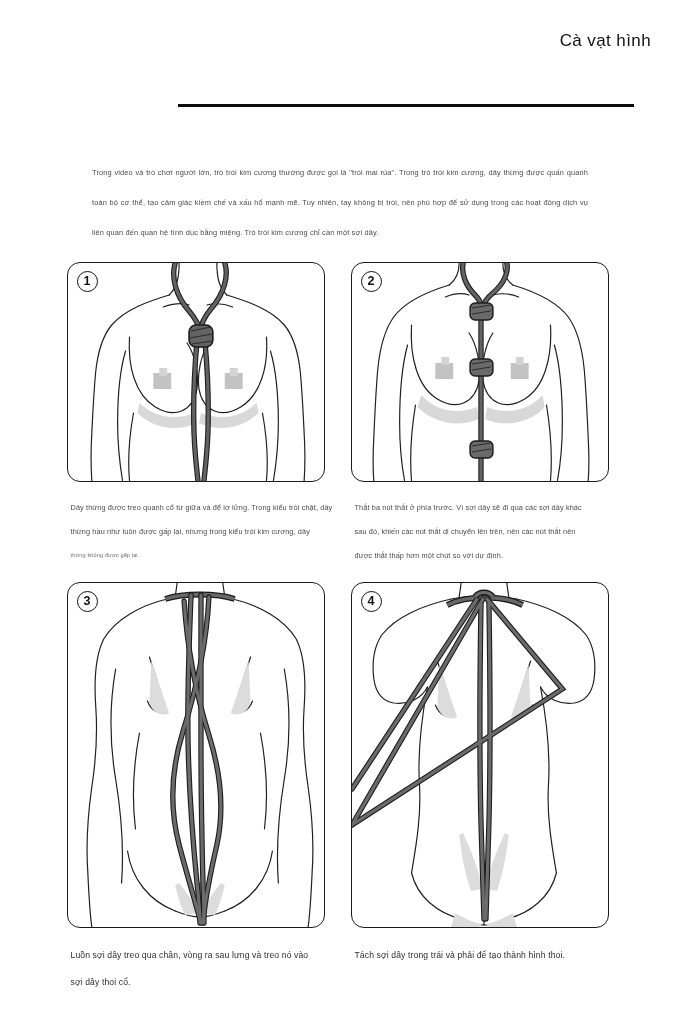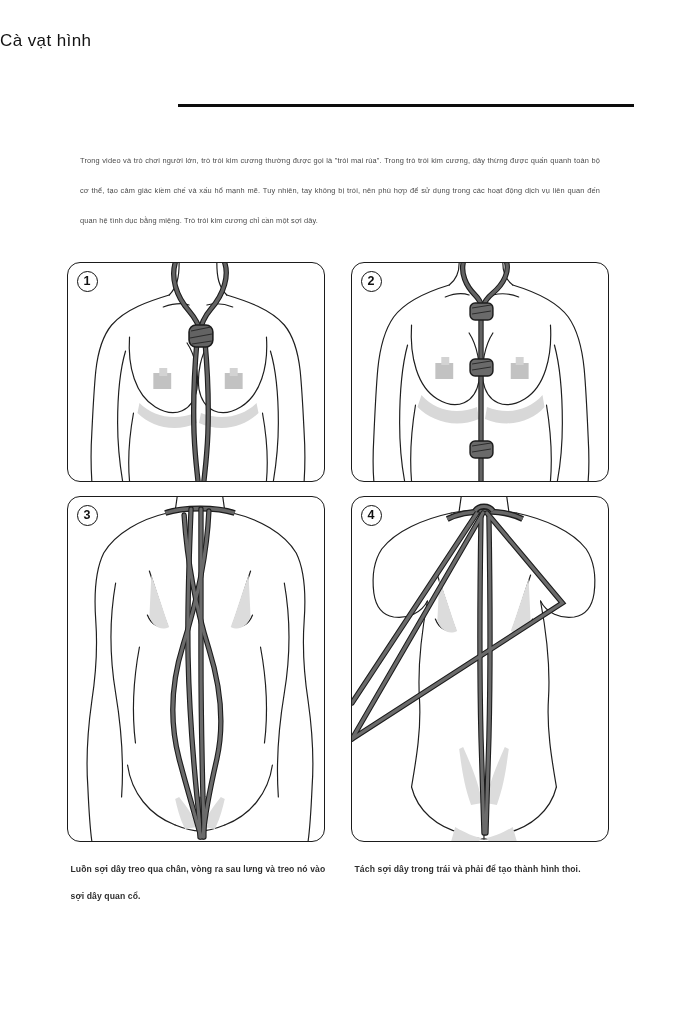--- a/index.html
+++ b/index.html
@@ -17,21 +17,22 @@
   }
 
   
   .header {
     position: absolute;
     top: 24px;
     left: 0;
     width: 675px;
   }
   .title-block {
-    padding-right: 34px;
+    text-align: right;
+    padding-right: 24px;
   }
   .title-line {
     font-size: 17px;
     letter-spacing: 0.4px;
     color: #121212;
     line-height: 34px;
     font-weight: 400;
   }
   .header-rule {
     position: absolute;
@@ -43,21 +44,21 @@
   }
 
   
   .intro {
     position: absolute;
     top: 146px;
     left: 80px;
     width: 520px;
   }
   .intro p {
-    margin: 0;
+    margin: 12px;
     font-size: 7.4px;
     line-height: 30px;
     color: #4a4a4a;
     letter-spacing: 0.15px;
     text-align: justify;
   }
 
   
   .panels {
     position: absolute;
@@ -116,21 +117,20 @@
   }
   .caption .cline.small {
     font-size: 5.6px;
     color: #6f6f6f;
     line-height: 22px;
   }
   .caption.big .cline {
     font-size: 8.6px;
     line-height: 27px;
     color: #2e2e2e;
-    font-weight: bold;
   }
   .row2 { margin-top: 14px; }
 </style>
 </head>
 <body>
 
 <div class="header">
   <div class="title-block">
     <div class="title-line">Cà vạt hình</div>
   </div>
@@ -194,20 +194,25 @@
             <path d="M158 0 C162 12 158 30 144 46 C138 53 134 60 133 70"></path>
             <path d="M130 78 C128 100 126 140 127 170 C128 194 130 208 131 218"></path>
             <path d="M138 78 C140 100 142 140 141 170 C140 194 138 208 137 218"></path>
           </g>
 
           <g>
             <rect x="122" y="62" width="24" height="22" rx="7" fill="#636363" stroke="#1d1d1d" stroke-width="1.6"></rect>
             <path d="M124 68 L144 64 M123 75 L145 71 M125 81 L145 78" stroke="#2b2b2b" stroke-width="1.1" fill="none"></path>
           </g>
         </svg>
+      </div>
+      <div class="caption">
+        <div class="cline">Dây thừng được treo quanh cổ từ giữa và để lơ lửng. Trong kiểu trói chặt, dây</div>
+        <div class="cline">thừng hầu như luôn được gấp lại, nhưng trong kiểu trói kim cương, dây</div>
+        <div class="cline small">thừng không được gấp lại.</div>
       </div>
     </div>
 
     <div class="cell">
       <div class="figure short">
         <div class="badge">2</div>
         <svg viewBox="0 0 258 218" preserveAspectRatio="none">
           <g fill="none" stroke="#1f1f1f" stroke-width="1.2" stroke-linecap="round">
             <path d="M108 0 C108 8 106 16 98 22"></path>
             <path d="M152 0 C152 8 154 16 162 22"></path>
@@ -249,20 +254,25 @@
           <g>
             <rect x="119" y="40" width="23" height="17" rx="5" fill="#6a6a6a" stroke="#1d1d1d" stroke-width="1.5"></rect>
             <path d="M121 45 L140 42 M121 51 L140 48" stroke="#2b2b2b" stroke-width="1" fill="none"></path>
             <rect x="119" y="96" width="23" height="17" rx="5" fill="#6a6a6a" stroke="#1d1d1d" stroke-width="1.5"></rect>
             <path d="M121 101 L140 98 M121 107 L140 104" stroke="#2b2b2b" stroke-width="1" fill="none"></path>
             <rect x="119" y="178" width="23" height="17" rx="5" fill="#6a6a6a" stroke="#1d1d1d" stroke-width="1.5"></rect>
             <path d="M121 183 L140 180 M121 189 L140 186" stroke="#2b2b2b" stroke-width="1" fill="none"></path>
           </g>
         </svg>
       </div>
+      <div class="caption">
+        <div class="cline">Thắt ba nút thắt ở phía trước. Vì sợi dây sẽ đi qua các sợi dây khác</div>
+        <div class="cline">sau đó, khiến các nút thắt di chuyển lên trên, nên các nút thắt nên</div>
+        <div class="cline">được thắt thấp hơn một chút so với dự định.</div>
+      </div>
     </div>
   </div>
 
   <div class="row row2">
 
     <div class="cell">
       <div class="figure tall">
         <div class="badge">3</div>
         <svg viewBox="0 0 258 344" preserveAspectRatio="none">
           <g fill="none" stroke="#1f1f1f" stroke-width="1.2" stroke-linecap="round">
@@ -312,21 +322,21 @@
           <g fill="none" stroke="#6b6b6b" stroke-width="3.2" stroke-linecap="round">
             <path d="M124 12 C122 60 120 110 121 160 C122 210 126 260 130 300 C132 318 133 330 133 340"></path>
             <path d="M134 12 C134 60 134 110 134 160 C134 210 135 260 136 300 C137 318 137 330 137 340"></path>
             <path d="M142 14 C140 58 130 104 116 148 C104 186 102 224 112 262 C120 292 128 318 134 340"></path>
             <path d="M117 18 C120 62 128 108 142 152 C154 190 158 226 150 262 C143 292 138 318 136 340"></path>
           </g>
         </svg>
       </div>
       <div class="caption big">
         <div class="cline">Luồn sợi dây treo qua chân, vòng ra sau lưng và treo nó vào</div>
-        <div class="cline">sợi dây quan cổ.</div>
+        <div class="cline">sợi dây thoi cổ.</div>
       </div>
     </div>
 
     <div class="cell">
       <div class="figure tall">
         <div class="badge">4</div>
         <svg viewBox="0 0 258 344" preserveAspectRatio="none">
           <g fill="none" stroke="#1f1f1f" stroke-width="1.2" stroke-linecap="round">
             <path d="M110 0 L108 14"></path>
             <path d="M156 0 L158 14"></path>

